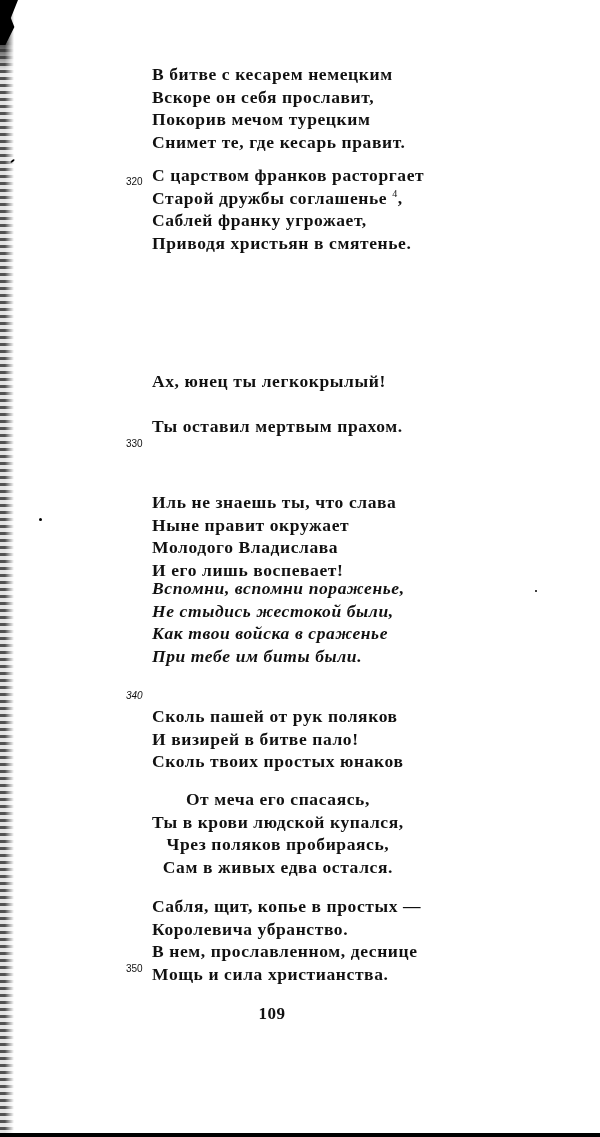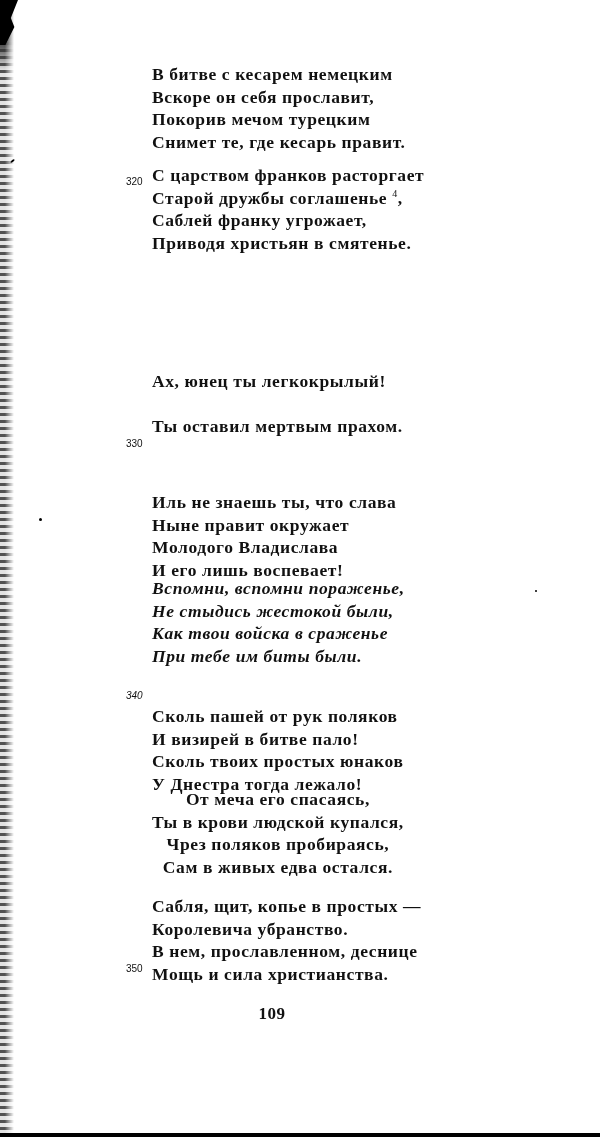--- a/index.html
+++ b/index.html
@@ -142,21 +142,20 @@
     <div class="line"><span class="line-number"></span><span>Вспомни, вспомни пораженье,</span></div>
     <div class="line"><span class="line-number"></span><span>Не стыдись жестокой были,</span></div>
     <div class="line"><span class="line-number"></span><span>Как твои войска в сраженье</span></div>
     <div class="line"><span class="line-number">340</span><span>При тебе им биты были.</span></div>
   </div>
 
   <div class="stanza" style="top:705px;">
     <div class="line"><span class="line-number"></span><span>Сколь пашей от рук поляков</span></div>
     <div class="line"><span class="line-number"></span><span>И визирей в битве пало!</span></div>
     <div class="line"><span class="line-number"></span><span>Сколь твоих простых юнаков</span></div>
-    <div class="line"><span class="line-number"></span><span>У Днестра тогда лежало!</span></div>
   </div>
 
   <div class="stanza" style="top:788px;text-align:center;">
     <div class="line"><span class="line-number"></span><span>От меча его спасаясь,</span></div>
     <div class="line"><span class="line-number"></span><span>Ты в крови людской купался,</span></div>
     <div class="line"><span class="line-number"></span><span>Чрез поляков пробираясь,</span></div>
     <div class="line"><span class="line-number"></span><span>Сам в живых едва остался.</span></div>
   </div>
 
   <div class="stanza" style="top:895px;">

